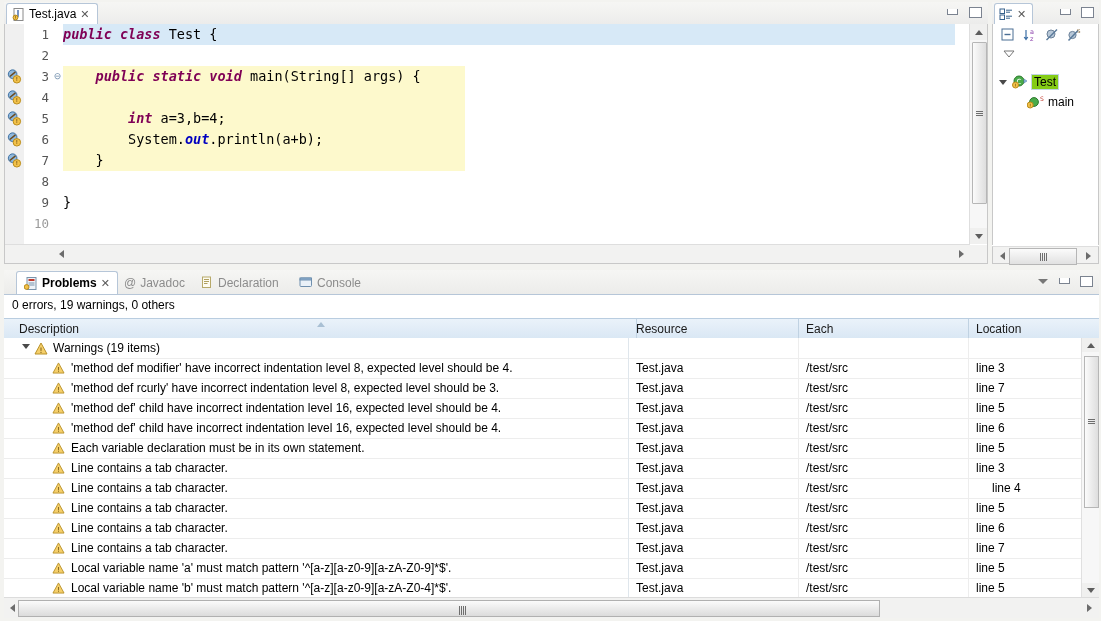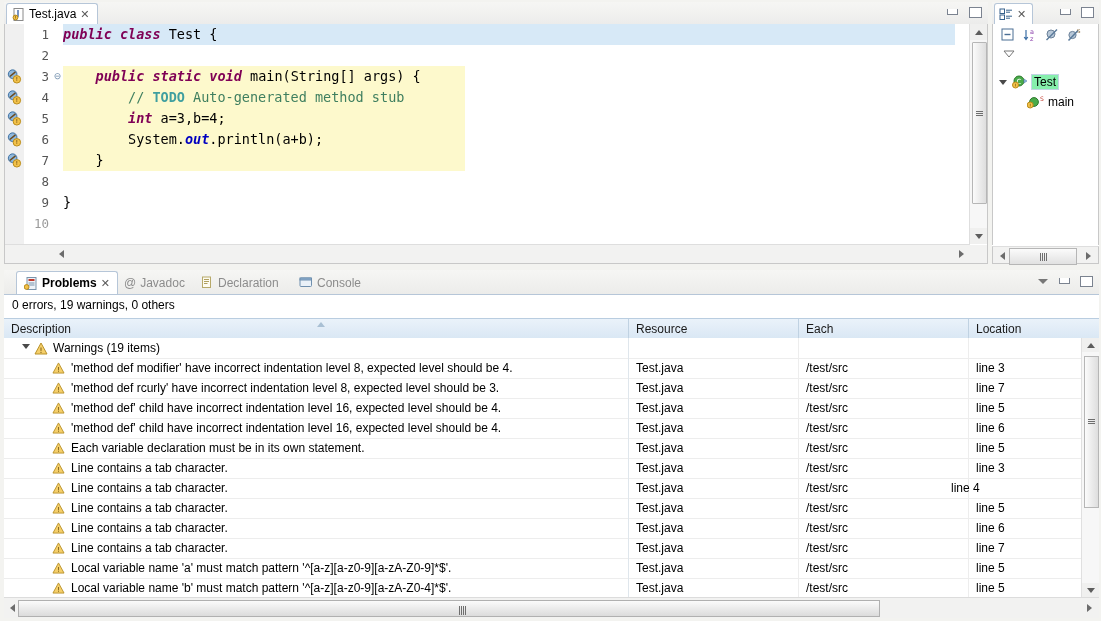--- a/index.html
+++ b/index.html
@@ -125,21 +125,21 @@
     position:absolute; left:0; top:22px; right:0; height:40px; background:#fff; border-left:1px solid #c8c8c8; border-right:1px solid #c8c8c8;
   }
   .otb-icons { position:absolute; left:8px; top:4px; display:flex; gap:8px; align-items:center;}
   .otb-menu { position:absolute; left:10px; top:24px; }
   .outline-body {
     position:absolute; left:0; top:62px; right:0; bottom:19px; background:#fff;
     border:1px solid #c8c8c8; border-top:none; border-bottom:none; box-sizing:border-box;
     overflow:hidden;
   }
   .tree-row { position:absolute; height:19px; display:flex; align-items:center; gap:3px; white-space:nowrap; font-size:12px;}
-  .tree-row.sel .tlabel { background:#86efac; border:1px solid #c2d4e4; padding:0 2px; }
+  .tree-row.sel .tlabel { background:#84cc16; border:1px solid #c2d4e4; padding:0 2px; }
   .tw { width:10px; height:10px; position:relative; }
   .tw::after { content:""; position:absolute; left:1px; top:1px; width:0;height:0;
     border-top:4px solid transparent; border-bottom:4px solid transparent; border-left:5px solid #4a4a4a;}
   .tw.open::after { border-left:4px solid transparent; border-right:4px solid transparent; border-top:5px solid #4a4a4a; border-bottom:none; left:0; top:3px;}
   .ol-hscroll { position:absolute; left:0; right:0; bottom:0; height:18px; background:#f2f2f1; border:1px solid #c8c8c8; border-top:1px solid #dedede; box-sizing:border-box;}
   .olh-thumb { position:absolute; left:16px; top:1px; width:66px; height:15px; background:linear-gradient(to bottom,#fbfbfb,#e1e1e1); border:1px solid #b6b6b6;}
   .olh-grip { position:absolute; left:30px; top:4px; width:8px; height:8px;
     background: repeating-linear-gradient(to right,#6e6e6e 0 1px,transparent 1px 2px);}
 
   
@@ -251,21 +251,20 @@
       </div>
       <div class="fold" style="top:42px">⊖</div>
 
       <div class="code-surface">
         <div class="hl-line" style="top:0px"></div>
         <div class="hl-block" style="top:42px; width:402px;"></div>
 
         <div class="code-line" style="top:0px"><span class="kw">public</span> <span class="kw">class</span> Test {</div>
         <div class="code-line" style="top:21px"></div>
         <div class="code-line" style="top:42px">    <span class="kw">public</span> <span class="kw">static</span> <span class="kw">void</span> main(String[] args) {</div>
-        <div class="code-line" style="top:63px">        <span class="cm">// <span class="todo">TODO</span> Auto-generated method stub</span></div>
         <div class="code-line" style="top:84px">        <span class="kw">int</span> a=3,b=4;</div>
         <div class="code-line" style="top:105px">        System.<span class="fld">out</span>.println(a+b);</div>
         <div class="code-line" style="top:126px">    }</div>
         <div class="code-line" style="top:147px"></div>
         <div class="code-line" style="top:168px">}</div>
       </div>
 
       <div class="ed-vscroll">
         <div class="sb-arrow up">
             <span class="tri u"></span>
@@ -409,21 +408,21 @@
         <span class="vmenu-tri"></span>
         <span class="winbtn min"></span>
         <span class="winbtn max"></span>
       </div>
     </div>
 
     <div class="pb-summary">0 errors, 19 warnings, 0 others</div>
 
     <div class="pb-table">
       <div class="pb-head">
-        <div class="th" style="left:0px;   width:625px;">Description</div>
+        <div class="th" style="left:8px;   width:625px;">Description</div>
         <div class="sort-ind"></div>
         <div class="th" style="left:625px; width:170px;">Resource</div>
         <div class="th" style="left:795px; width:170px;">Each</div>
         <div class="th" style="left:965px; width:113px; border-right:none;">Location</div>
       </div>
 
       <div class="pb-rows">
 
         <div class="prow" style="top:0px">
           <span class="grp-tw"></span>
@@ -514,21 +513,21 @@
         <div class="prow" style="top:140px">
           <div class="cell desc" style="left:0px; width:625px; padding-left:48px; display:flex; align-items:center; gap:6px;">
             <svg width="13" height="12" viewBox="0 0 14 13">
                 <path d="M7 1 L13 12 L1 12 Z" fill="#f5cf6a" stroke="#b8912a"></path>
                 <text x="7" y="11" font-size="7.5" text-anchor="middle" fill="#5c4000" font-family="DejaVu Sans, sans-serif">!</text>
               </svg>
             <span>Line contains a tab character.</span>
           </div>
           <div class="cell" style="left:625px; width:170px;">Test.java</div>
           <div class="cell" style="left:795px; width:170px;">/test/src</div>
-          <div class="cell" style="left:940px; width:113px; border-right:none;">line 4</div>
+          <div class="cell" style="left:981px; width:113px; border-right:none;">line 4</div>
         </div>
         <div class="prow" style="top:160px">
           <div class="cell desc" style="left:0px; width:625px; padding-left:48px; display:flex; align-items:center; gap:6px;">
             <svg width="13" height="12" viewBox="0 0 14 13">
                 <path d="M7 1 L13 12 L1 12 Z" fill="#f5cf6a" stroke="#b8912a"></path>
                 <text x="7" y="11" font-size="7.5" text-anchor="middle" fill="#5c4000" font-family="DejaVu Sans, sans-serif">!</text>
               </svg>
             <span>Line contains a tab character.</span>
           </div>
           <div class="cell" style="left:625px; width:170px;">Test.java</div>

